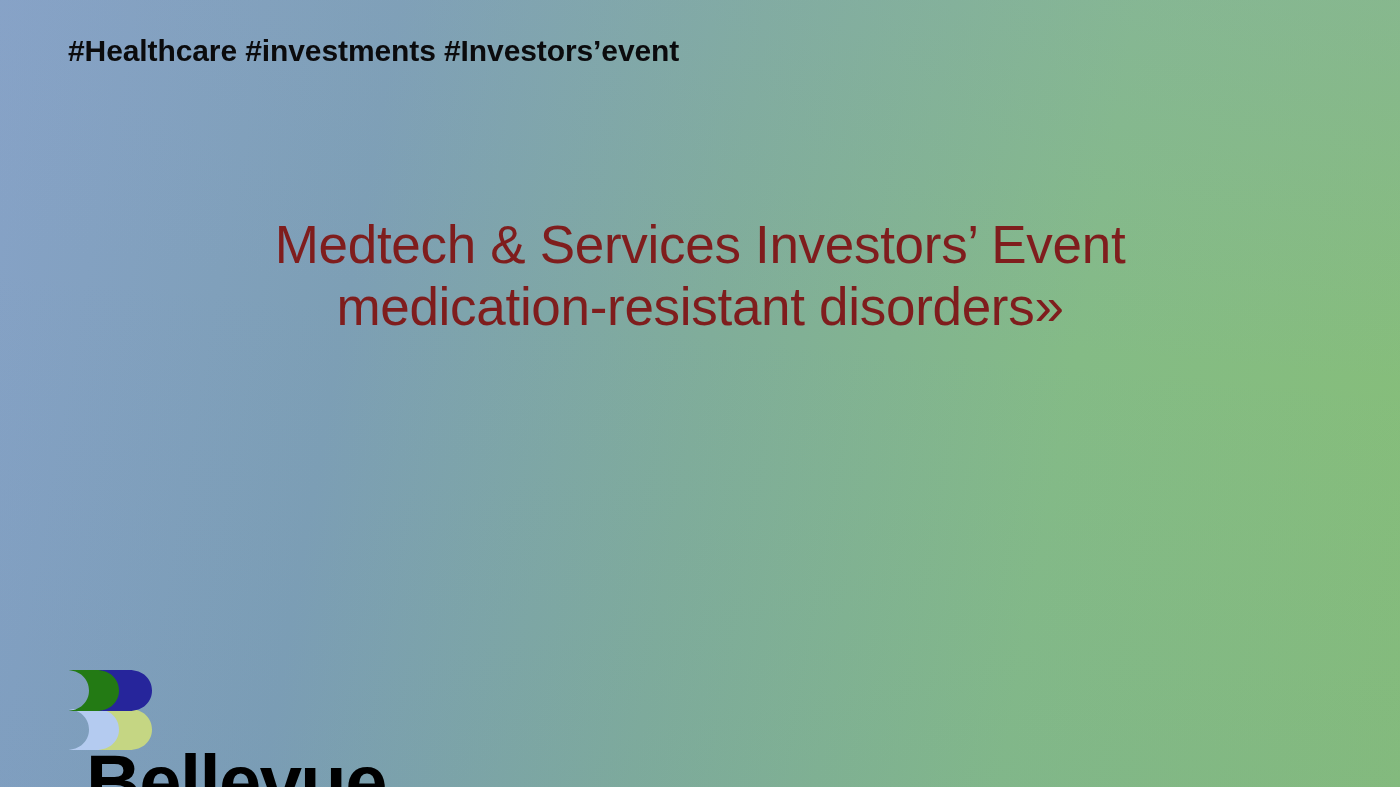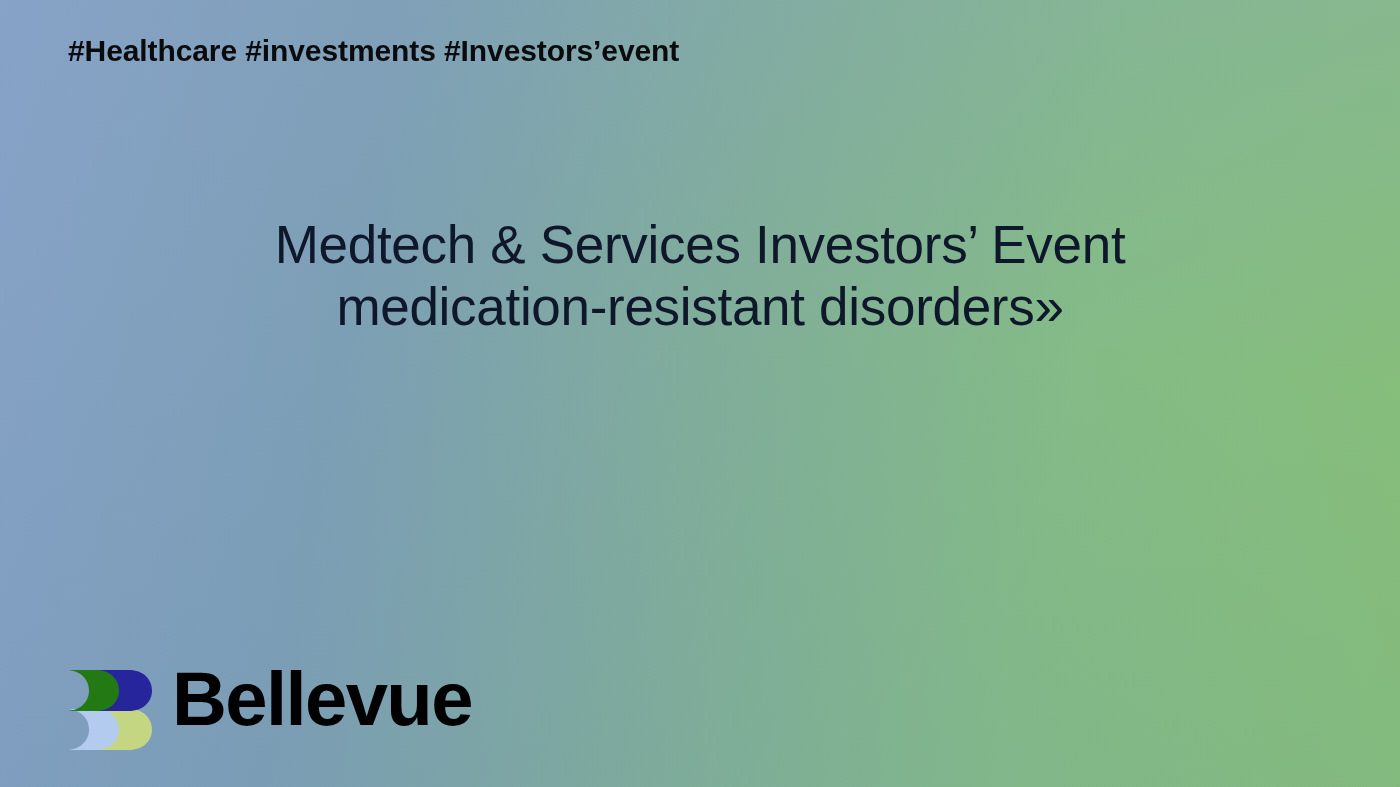--- a/index.html
+++ b/index.html
@@ -63,39 +63,40 @@
   .title-block {
     position: absolute;
     left: 0;
     right: 0;
     top: 214px;
     text-align: center;
     padding: 0 90px;
   }
   .title-line {
     display: block;
-    color: #0f172a;
+    color: #7f1d1d;
     font-size: 53px;
     line-height: 62px;
     font-weight: 300;
     letter-spacing: -0.3px;
     white-space: nowrap;
   }
 
   
   .logo {
     position: absolute;
     left: 66px;
     bottom: 30px;
     width: 520px;
   }
   .logo-row {
     display: flex;
     align-items: flex-start;
     height: 84px;
+    flex-direction: column;
   }
   .logo-mark {
     width: 86px;
     height: 80px;
     position: relative;
     flex: 0 0 auto;
     margin-top: 3px;
   }
   .leaf {
     position: absolute;

